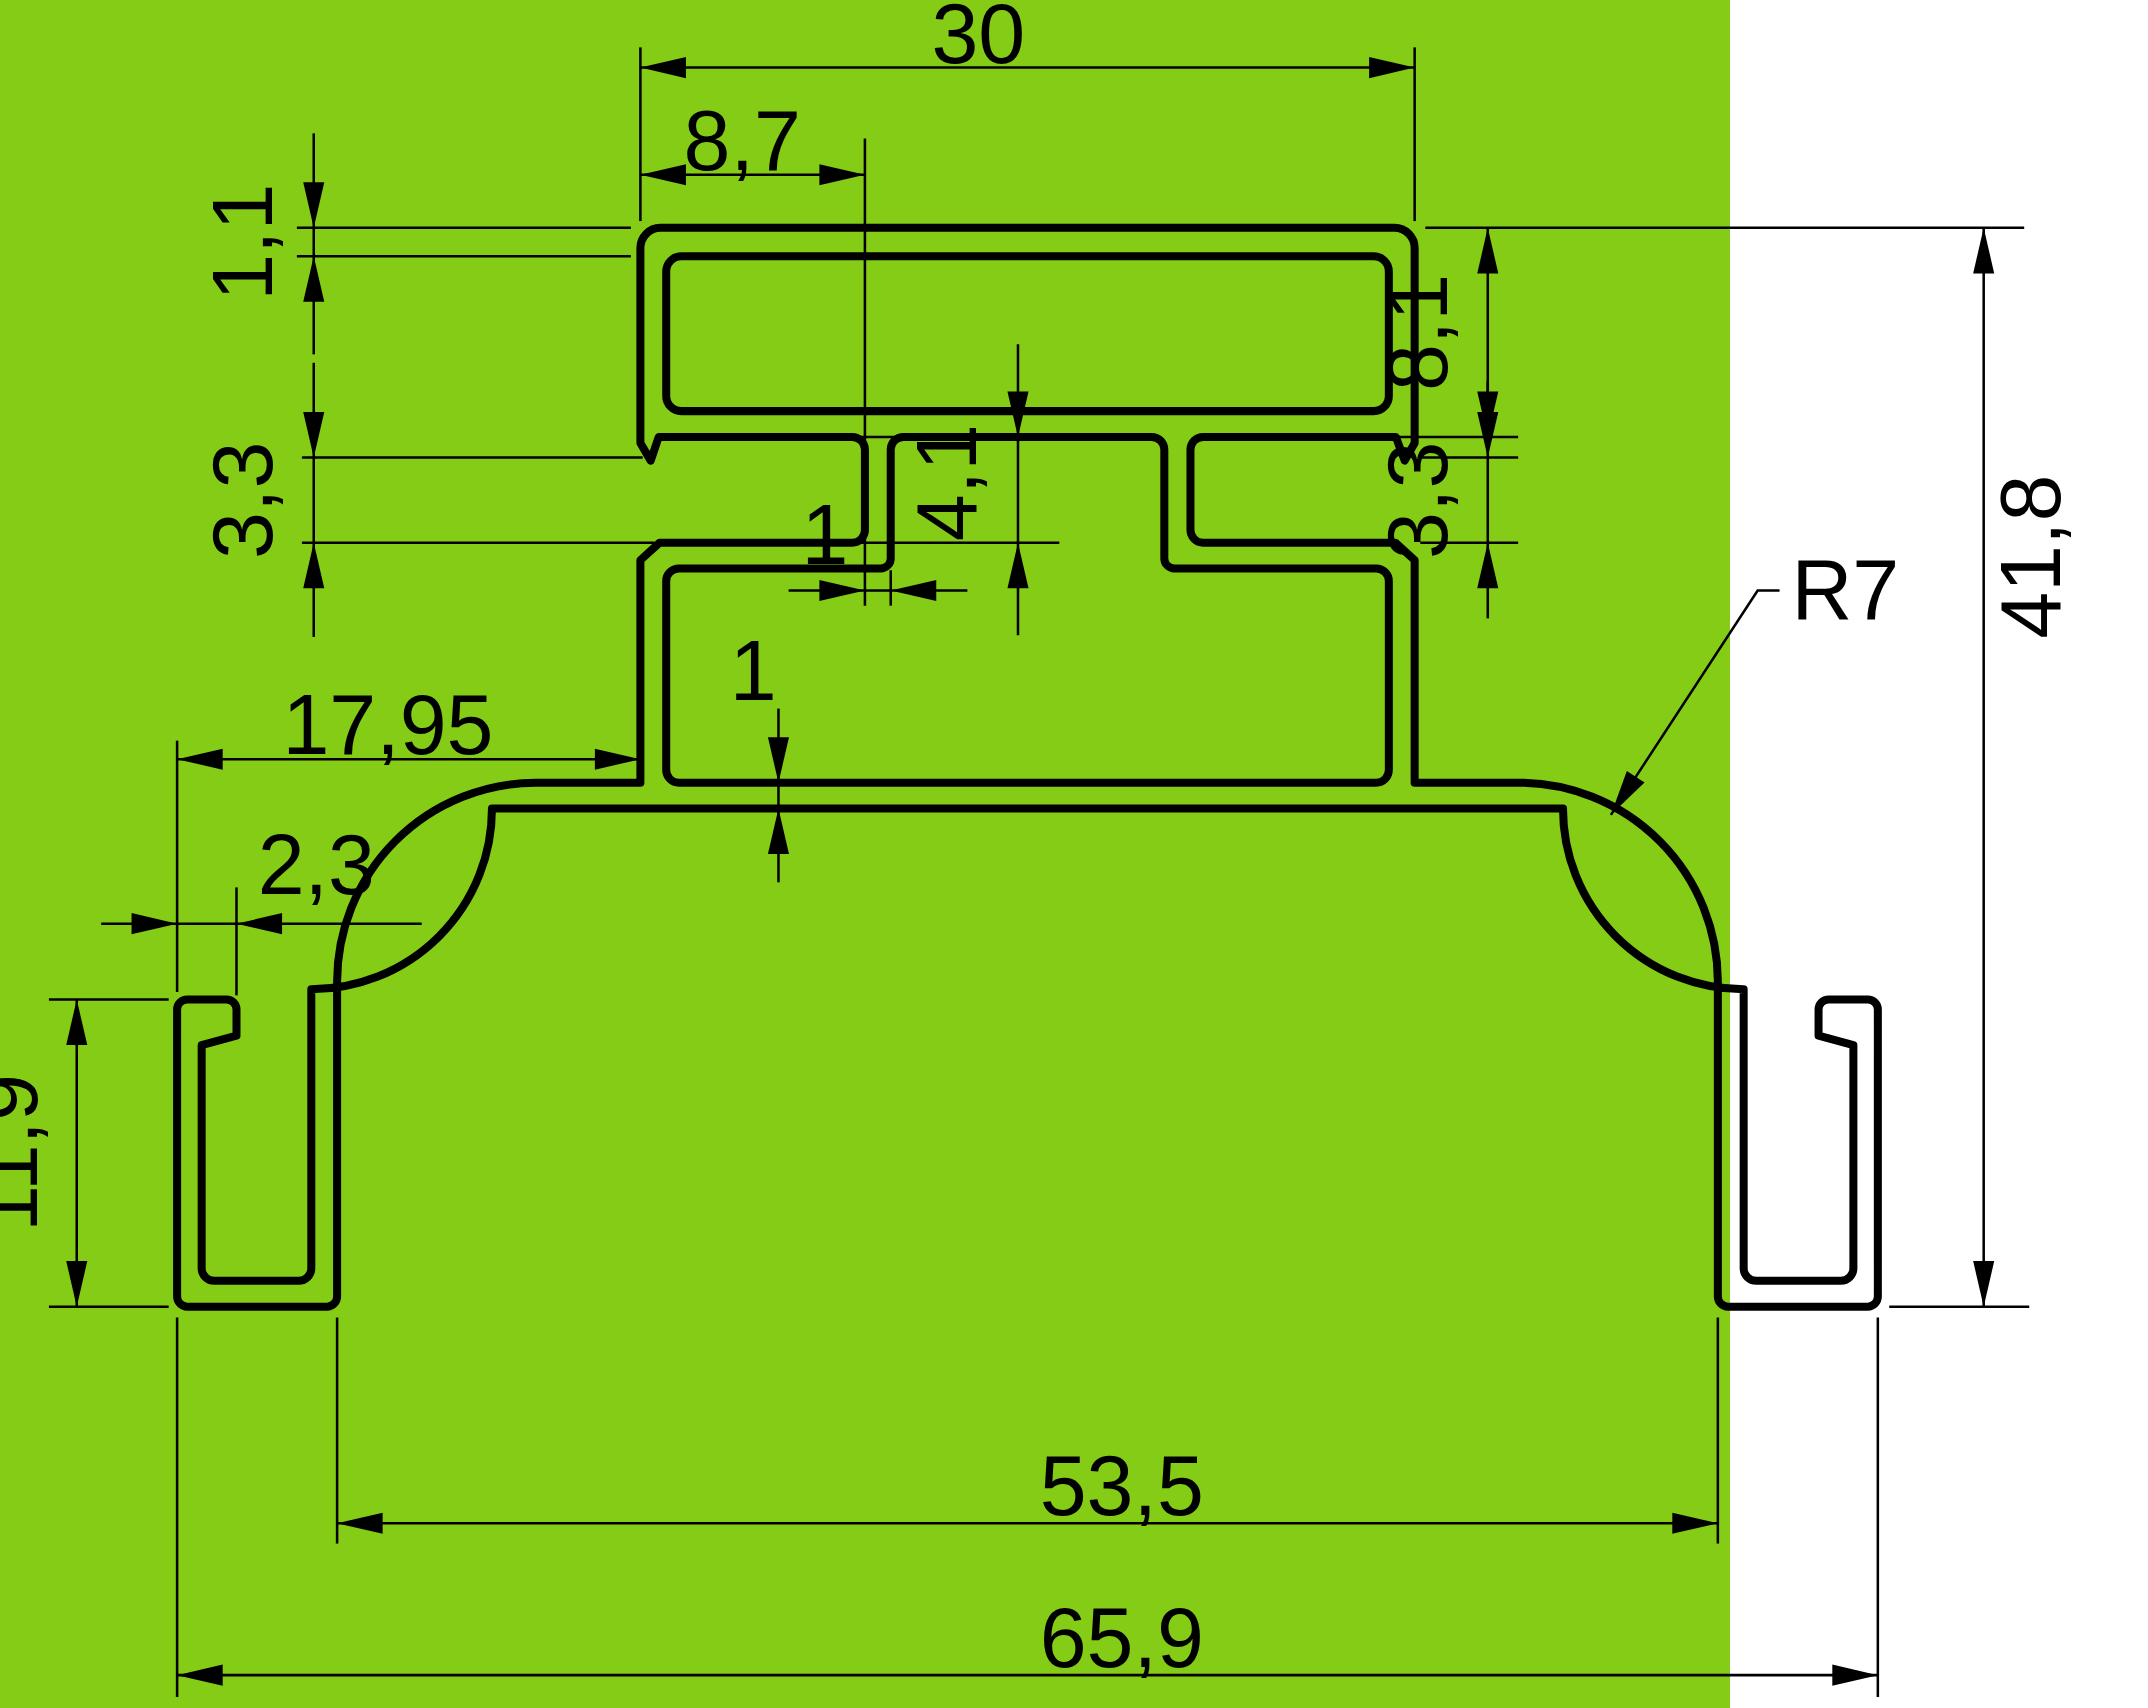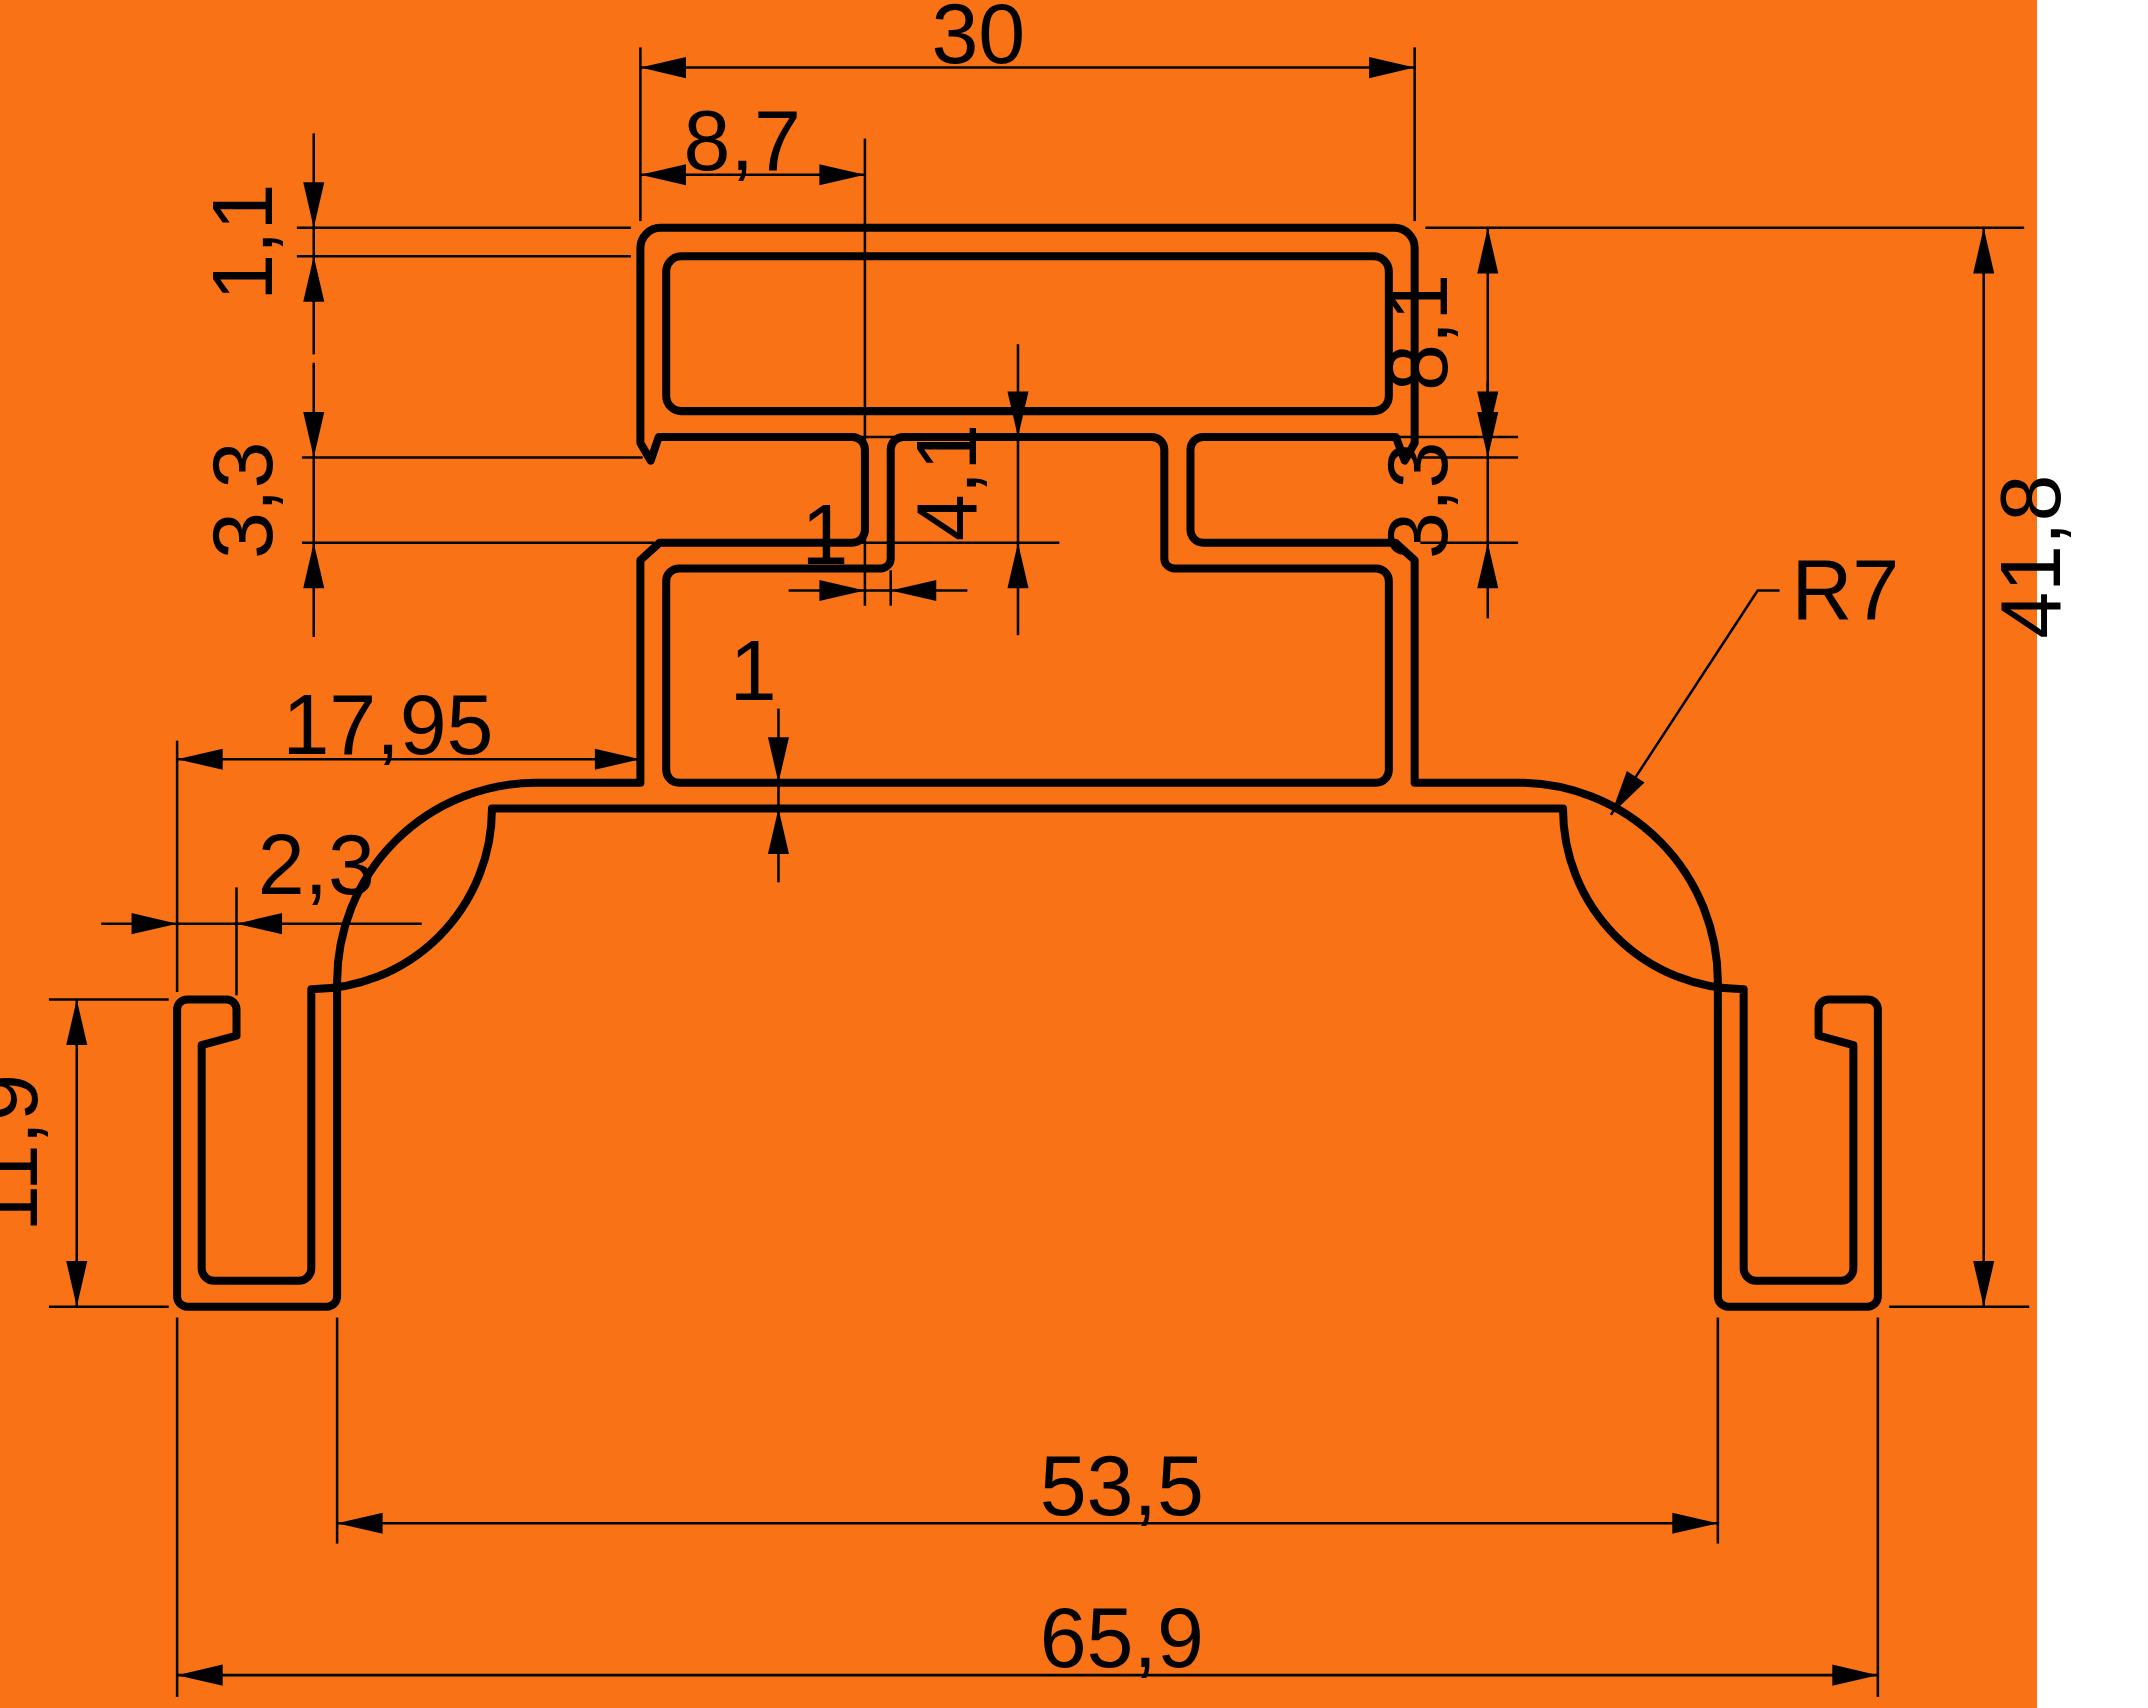--- a/index.html
+++ b/index.html
@@ -1,16 +1,16 @@
 <!DOCTYPE html>
 <html style="font-size:13.5px"><head>
 <meta charset="utf-8">
 <style>
   html,body{margin:0;padding:0;background:#ffffff;}
-  .stage{width:2037px;height:1709px;position:relative;background:#f97316;}
+  .stage{width:1730px;height:1709px;position:relative;background:#84cc16;}
   svg{display:block;}
   .profile{fill:none;stroke:#000;stroke-width:9.5;stroke-linejoin:round;stroke-linecap:round;}
   .dim{fill:none;stroke:#000;stroke-width:3;stroke-linecap:butt;}
   .arr{fill:#000;stroke:none;}
   .lbl{font-family:"Liberation Sans","DejaVu Sans",sans-serif;font-size:100px;fill:#000;}
 </style>
 </head>
 <body>
 
 <div class="stage">

